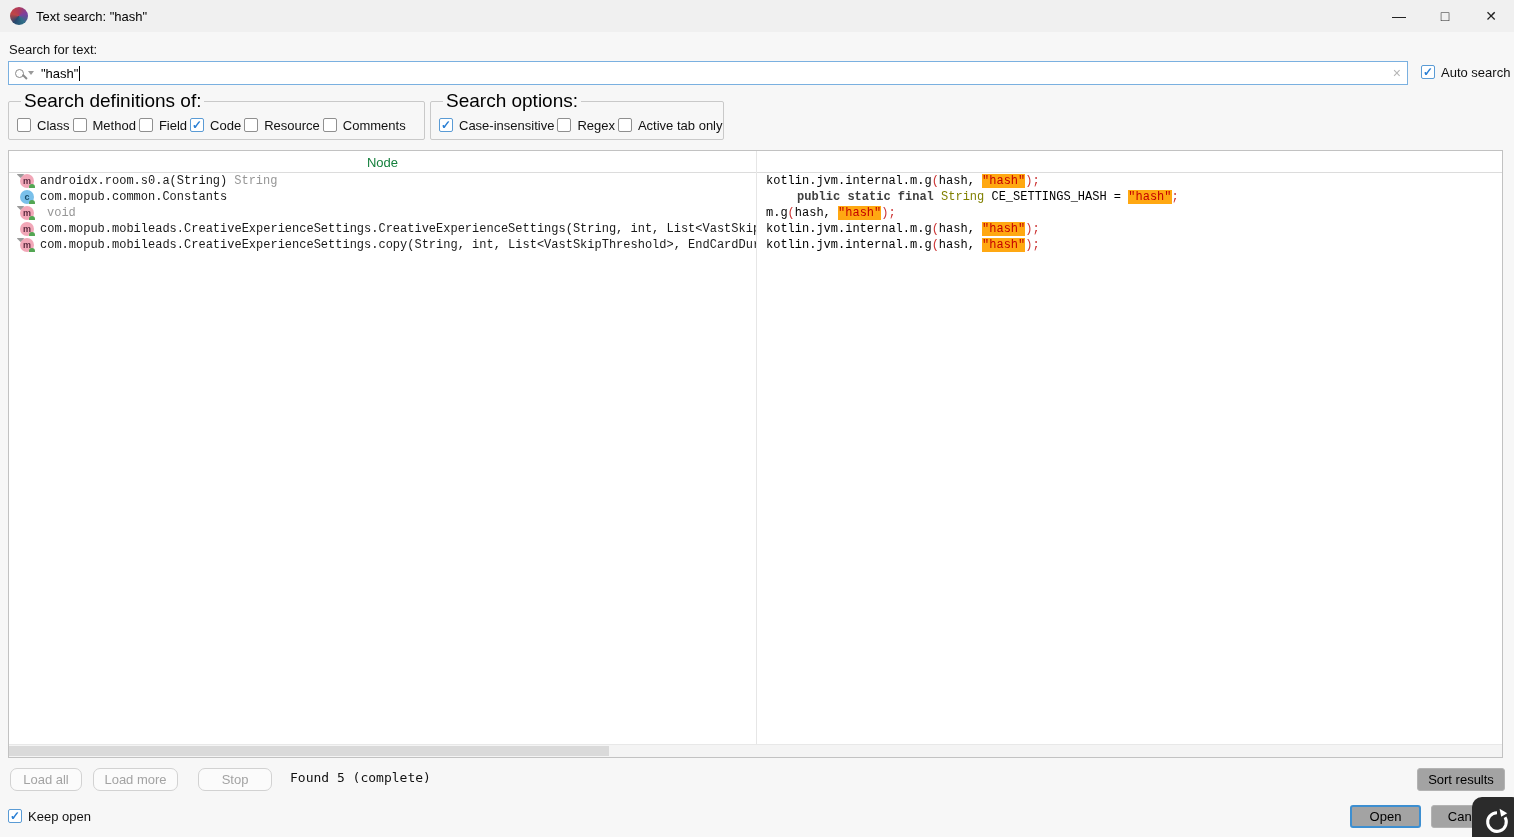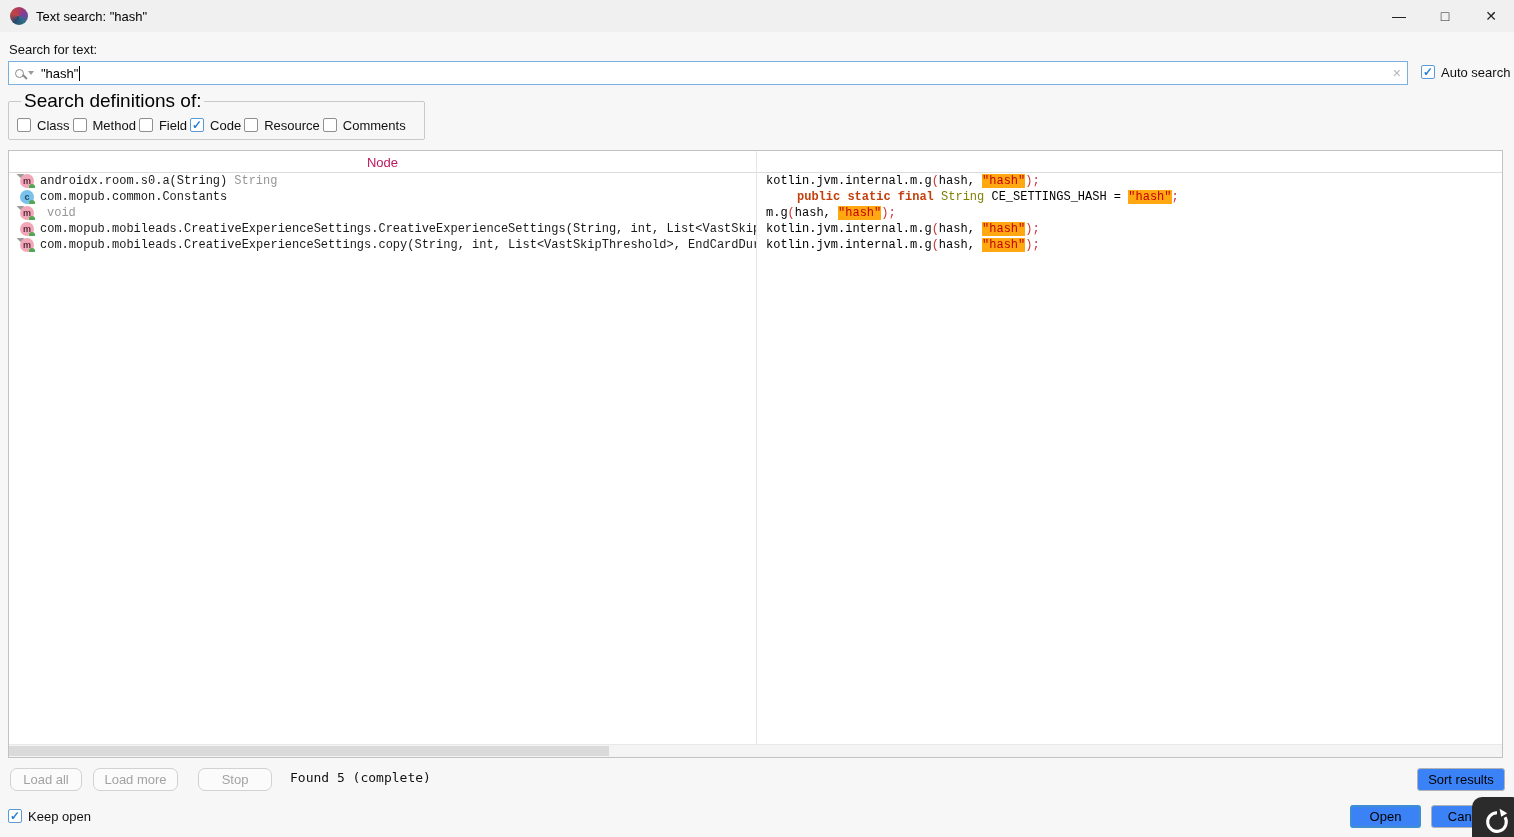--- a/index.html
+++ b/index.html
@@ -38,49 +38,49 @@
   
   fieldset { position:absolute; border:1px solid #c9c9c9; border-radius:2px; background:transparent; }
   fieldset legend { font-size:19px; padding:0 3px; margin-left:12px; color:#000; }
   .fs-defs { top:90px; left:8px; width:417px; height:50px; }
   .fs-opts { top:90px; left:430px; width:285px; height:50px; }
   .cb-row { display:flex; gap:3px; padding:6px 0 0 8px; }
 
   
   .results { position:absolute; top:150px; left:8px; width:1495px; height:608px; background:#fff; border:1px solid #c2c2c2; }
   .t-header { position:relative; height:22px; border-bottom:1px solid #dcdcdc; }
-  .t-header .node-h { position:absolute; left:0; top:0; width:747px; height:22px; display:flex; align-items:center; justify-content:center; font-size:13px; color:#be185d; }
+  .t-header .node-h { position:absolute; left:0; top:0; width:747px; height:22px; display:flex; align-items:center; justify-content:center; font-size:13px; color:#15803d; }
   .col-divider { position:absolute; left:747px; top:0; bottom:13px; width:1px; background:#e6e6e6; }
   .t-rows { position:absolute; top:22px; left:0; right:0; bottom:13px; overflow:hidden; }
   .t-row { display:flex; height:16px; align-items:center; }
   .t-node { width:747px; flex:none; overflow:hidden; white-space:nowrap; display:flex; align-items:center; padding-left:11px; }
   .t-code { flex:1; overflow:hidden; white-space:nowrap; padding-left:10px; }
   .mono, .t-node, .t-code { font-family:"Liberation Mono","DejaVu Sans Mono",monospace; font-size:12px; }
   .node-text { color:#1a1a1a; }
   .node-suffix { color:#969696; margin-left:7px; }
 
   .node-icon { position:relative; width:14px; height:14px; border-radius:50%; flex:none; margin-right:6px;
     display:flex; align-items:center; justify-content:center; font-family:"Liberation Sans",sans-serif; font-size:9px; font-weight:bold; }
   .node-icon.method { background:#f2a7b8; color:#5c2b40; }
   .node-icon.class { background:#79c0ea; color:#174a66; }
   .node-icon::after { content:''; position:absolute; width:6px; height:6px; border-radius:50%; background:#53a653; right:-1px; bottom:-2px; }
   .node-icon .deco { position:absolute; width:5px; height:5px; background:#9a9a9a; left:-2px; top:-2px; transform:rotate(45deg); }
 
   .tok-plain { color:#000; }
-  .tok-kw { color:#c2410c; font-weight:bold;padding-left:31px; }
+  .tok-kw { color:#404040; font-weight:bold;padding-left:31px; }
   .tok-type { color:#808000; }
   .tok-sep { color:#cc3333; }
   .tok-match { color:#c40000; background:#ffa812; }
 
   
   .hscroll { position:absolute; left:0; right:0; bottom:0; height:13px; background:#f4f4f4; border-top:1px solid #e8e8e8; }
   .hscroll .thumb { position:absolute; left:0; top:1px; bottom:1px; width:600px; background:#dadada; }
 
   
-  button { font-family:"Liberation Sans",sans-serif; font-size:13px; background:#3b82f6; border:1px solid #b3b3b3; border-radius:3px; height:23px; color:#000; }
+  button { font-family:"Liberation Sans",sans-serif; font-size:13px; background:#a3a3a3; border:1px solid #b3b3b3; border-radius:3px; height:23px; color:#000; }
   button:disabled { color:#a3a3a3; border-color:#d2d2d2; background:#fbfbfb;border-radius:7px; }
   .btn-load-all   { position:absolute; top:768px; left:10px;  width:72px; }
   .btn-load-more  { position:absolute; top:768px; left:93px;  width:85px; }
   .btn-stop       { position:absolute; top:768px; left:198px; width:74px; }
   .found-status   { position:absolute; top:770px; left:290px; font-family:"DejaVu Sans Mono","Liberation Mono",monospace; font-size:13px; }
   .btn-sort       { position:absolute; top:768px; left:1417px; width:88px; }
   .keep-open      { position:absolute; top:809px; left:8px; }
   .btn-open       { position:absolute; top:805px; left:1350px; width:71px; border:2px solid #3d8fd1; }
   .btn-cancel     { position:absolute; top:805px; left:1431px; width:74px; }
 
@@ -141,20 +141,37 @@
           <span class="cb"></span>
           <span>Resource</span>
         </label>
         <label class="cb-item">
           <span class="cb"></span>
           <span>Comments</span>
         </label>
       </div>
   </fieldset>
 
+  <fieldset class="fs-opts">
+    <legend>Search options:</legend>
+    <div class="cb-row" id="opts-checks">
+        <label class="cb-item">
+          <span class="cb checked"></span>
+          <span>Case-insensitive</span>
+        </label>
+        <label class="cb-item">
+          <span class="cb"></span>
+          <span>Regex</span>
+        </label>
+        <label class="cb-item">
+          <span class="cb"></span>
+          <span>Active tab only</span>
+        </label>
+      </div>
+  </fieldset>
 
   <div class="results">
     <div class="t-header">
       <div class="node-h">Node</div>
     </div>
     <div class="col-divider"></div>
     <div class="t-rows" id="rows">
         <div class="t-row">
           <div class="t-node">
             <span class="node-icon method">m<span class="deco"></span></span>

